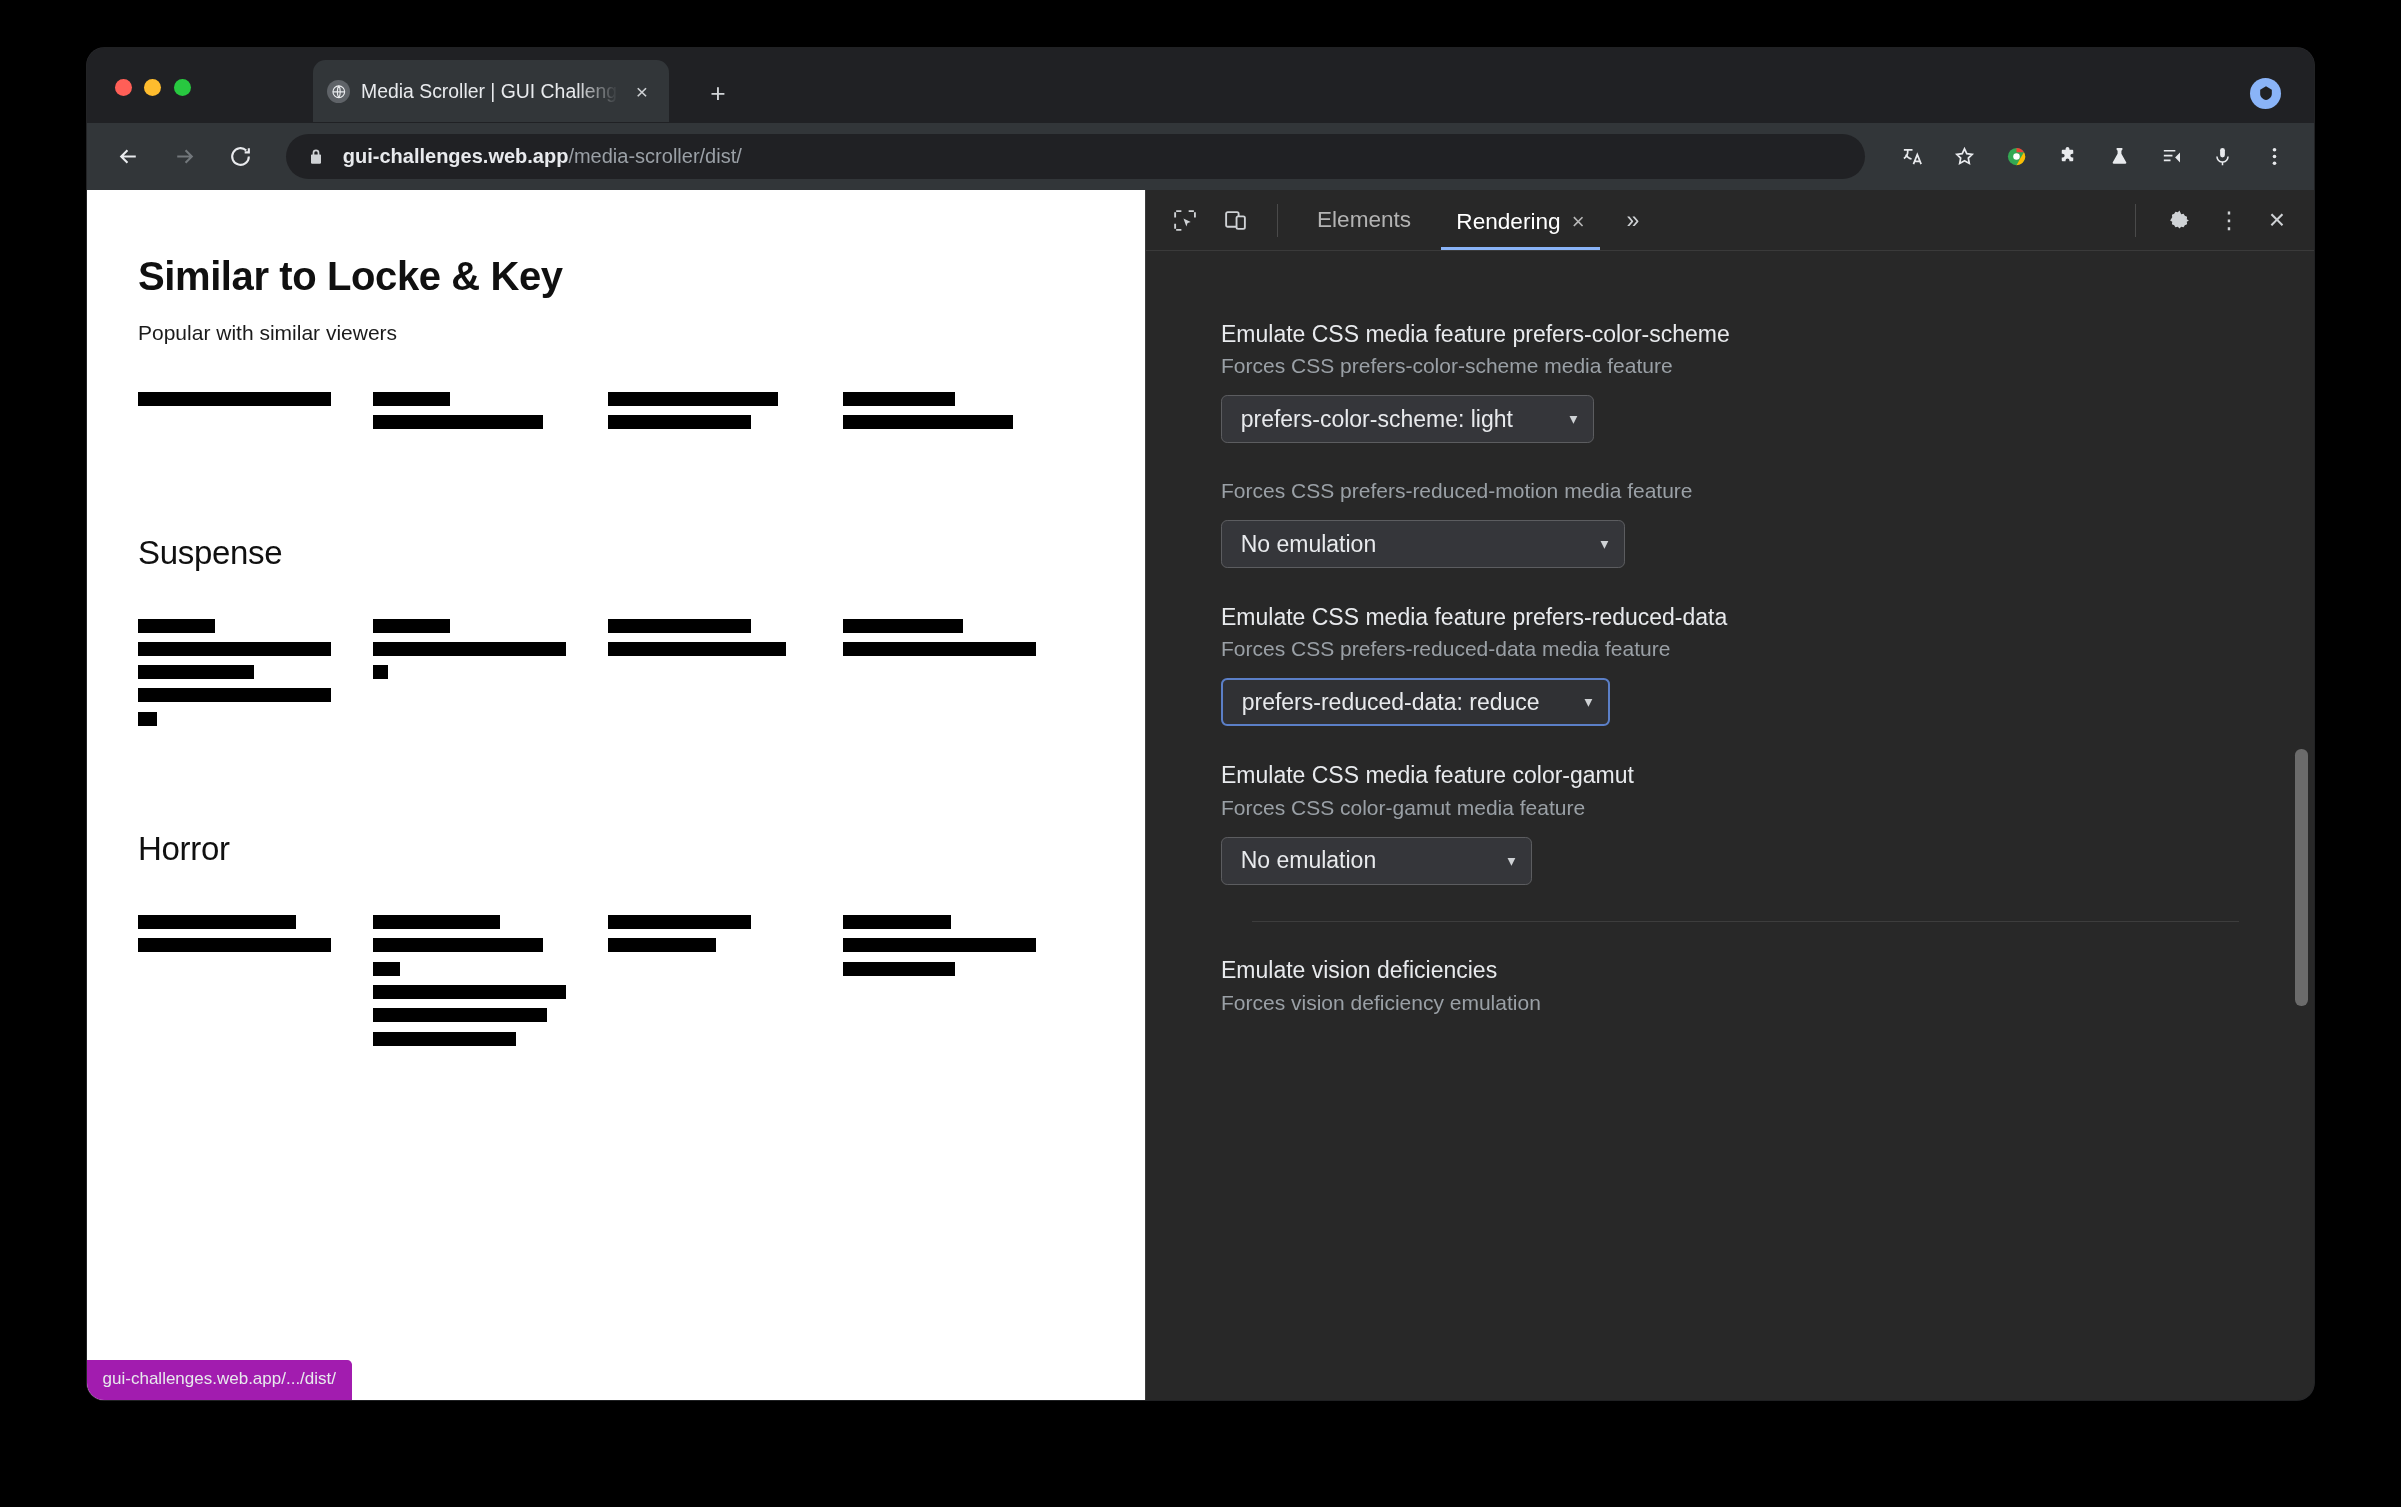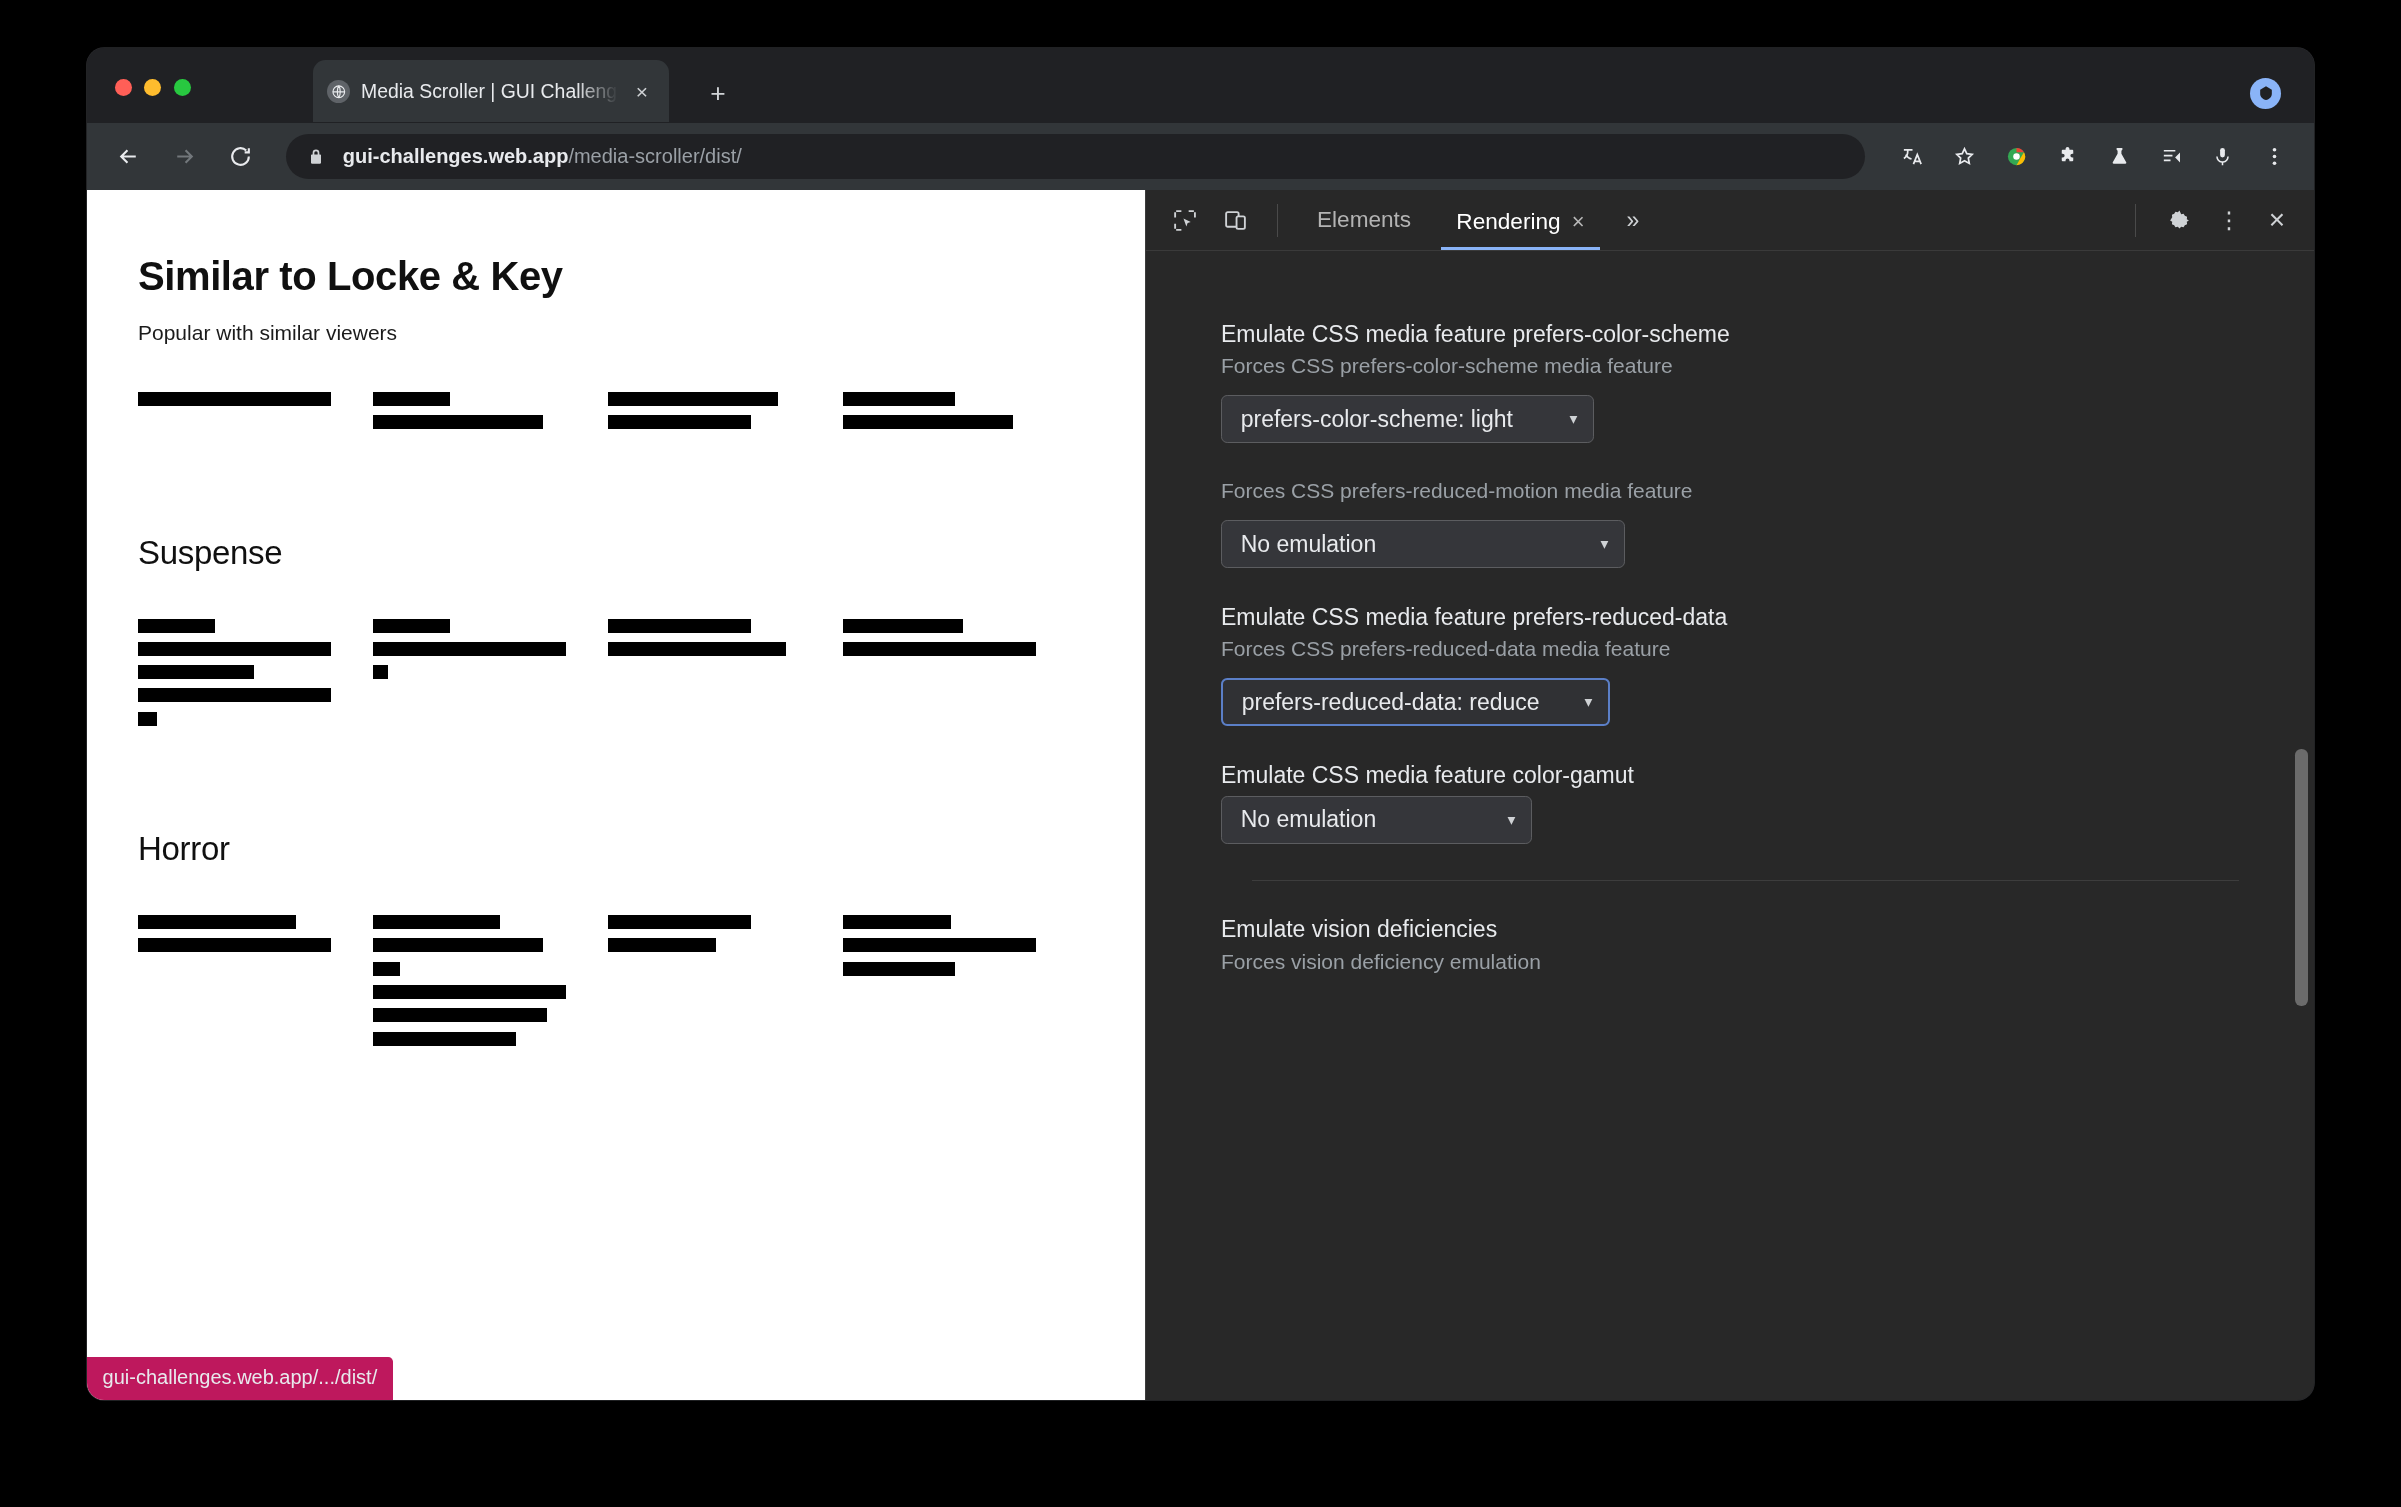--- a/index.html
+++ b/index.html
@@ -167,23 +167,23 @@
   .card { width: 193px; }
   .bar {
     background: #000;
     height: 14px;
     margin-bottom: 9.3px;
   }
 
   .status-bubble {
     position: absolute;
     left: 0; bottom: 0;
-    background: #be185d;
+    background: #a21caf;
     color: #e8eaed;
-    font-size: 20px;
+    font-size: 17px;
     padding: 9.3px 15.6px 11px 15.6px;
     border-radius: 0 4.7px 0 0;
   }
 
   
   .devtools {
     flex: 1;
     background: #282828;
     display: flex; flex-direction: column;
     position: relative;
@@ -526,20 +526,21 @@
             <div class="setting-title">Emulate CSS media feature prefers-reduced-data</div>
             <div class="setting-desc">Forces CSS prefers-reduced-data media feature</div>
             <div class="select focused" style="min-width:389px">
               <span>prefers-reduced-data: reduce</span>
               <span class="caret">▾</span>
             </div>
           </div>
 
           <div class="setting">
             <div class="setting-title">Emulate CSS media feature color-gamut</div>
+            <div class="setting-desc">Forces CSS color-gamut media feature</div>
             <div class="select" style="min-width:311px">
               <span>No emulation</span>
               <span class="caret">▾</span>
             </div>
           </div>
 
           <div class="divider"></div>
 
           <div class="setting">
             <div class="setting-title">Emulate vision deficiencies</div>

